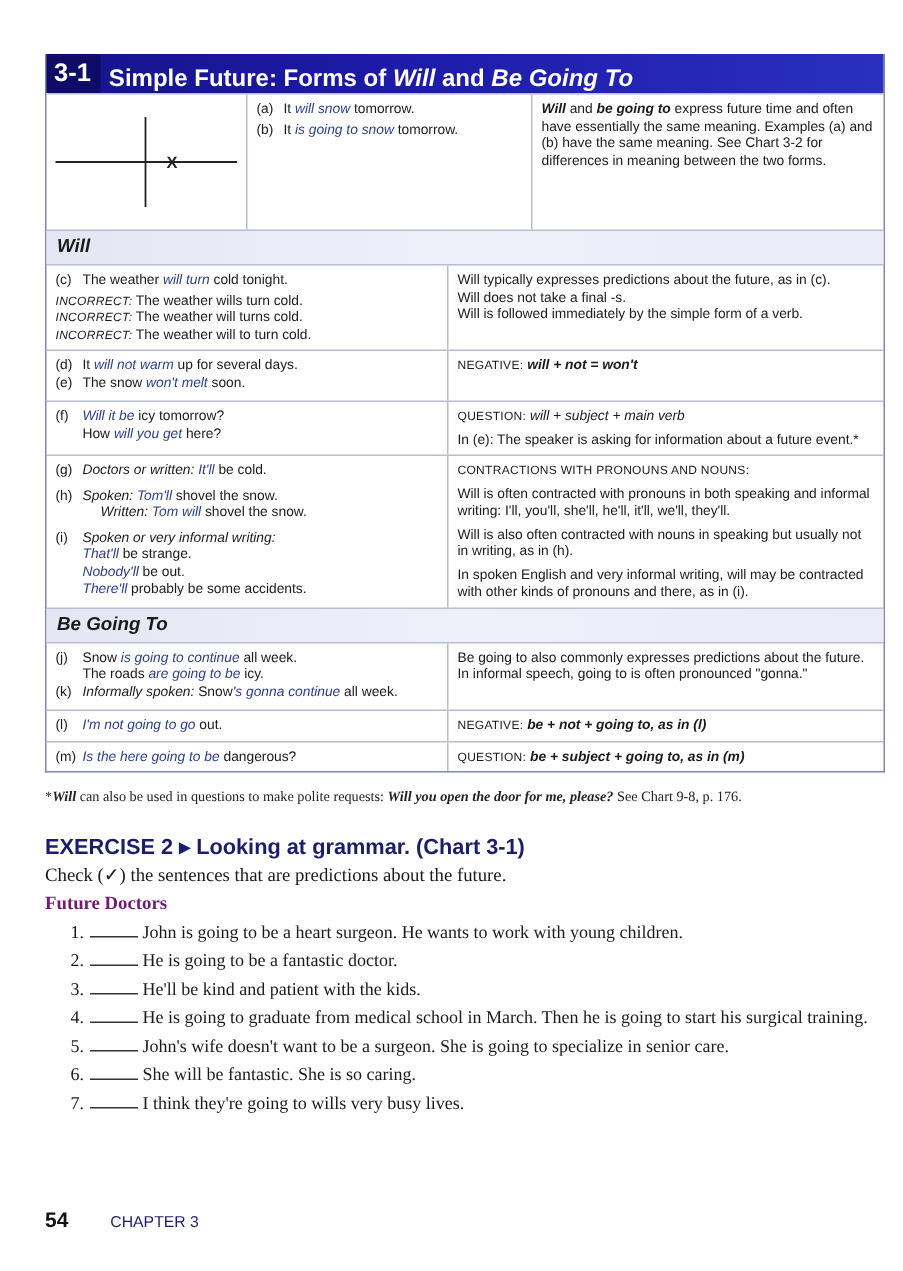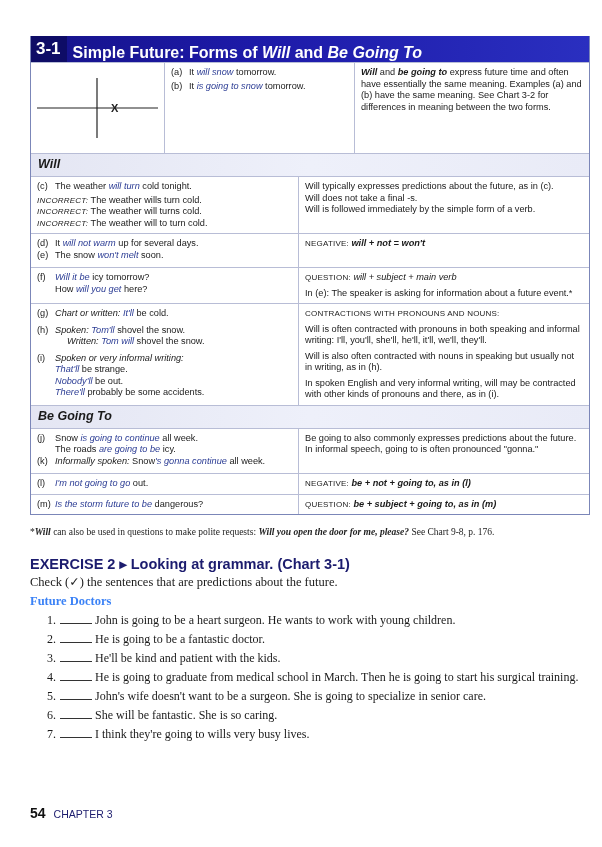--- a/index.html
+++ b/index.html
@@ -23,28 +23,28 @@
   .sc { font-variant: small-caps; font-size: 8px; font-style: italic; letter-spacing: 0.2px; }
   .scn { font-variant: small-caps; font-size: 8px; letter-spacing: 0.2px; }
   .bi { font-weight: bold; font-style: italic; }
   .it { font-style: italic; }
   .indent { padding-left: 18px; }
   .para { margin-bottom: 4px; }
   .footnote { position: absolute; left: 30px; top: 527px; font-family: "Liberation Serif", serif; font-size: 9.5px; color: #222; }
   .exercise { position: absolute; left: 30px; top: 556px; width: 560px; }
   .ex-title { font-weight: bold; color: #1c1c6e; font-size: 14.5px; }
   .ex-inst { font-family: "Liberation Serif", serif; font-size: 12.5px; margin-top: 2px; }
-  .ex-sub { font-family: "Liberation Serif", serif; font-weight: bold; color: #3b82f6; font-size: 12.5px; margin-top: 4px; }
+  .ex-sub { font-family: "Liberation Serif", serif; font-weight: bold; color: #701a75; font-size: 12.5px; margin-top: 4px; }
   .items { margin-top: 4px; font-family: "Liberation Serif", serif; font-size: 12px; }
   .item { display: flex; line-height: 14.5px; margin-bottom: 4.5px; }
   .item .n { width: 26px; text-align: right; padding-right: 4px; flex: none; }
   .item .blank { width: 32px; border-bottom: 1px solid #333; height: 10px; margin-right: 3px; flex: none; }
   .item .t { flex: 1; }
   .footer { position: absolute; left: 30px; top: 805px; display: flex; align-items: baseline; }
-  .footer .pg { font-weight: bold; font-size: 14px; color: #111; margin-right: 8px; }
+  .footer .pg { font-weight: bold; font-size: 14px; color: #111; margin-right: 28px; }
   .footer .ch { font-weight: normal; font-size: 10.5px; color: #1c1c6e; }
 </style>
 </head>
 <body>
 
 <div class="chart">
   <div class="chart-title">
     <span class="num">3-1</span>
     <span class="ttl"><span>Simple Future:  Forms of </span><i>Will</i><span> and </span><i>Be Going To</i></span>
   </div>
@@ -118,21 +118,21 @@
     <div class="col-r">
       <div class="para"><span class="scn">QUESTION:</span> <span class="it">will + subject + main verb</span></div>
       <div>In (e): The speaker is asking for information about a future event.*</div>
     </div>
   </div>
 
   <div class="row">
     <div class="col-l">
       <div class="ex" style="margin-bottom:5px">
           <span class="lbl">(g)</span>
-          <span class="body"><span class="it">Chart or written:</span> <span class="blue">It'll</span><span> be cold.</span></span>
+          <span class="body"><span class="it">Doctors or written:</span> <span class="blue">It'll</span><span> be cold.</span></span>
         </div>
       <div class="ex" style="margin-bottom:0">
           <span class="lbl">(h)</span>
           <span class="body"><span class="it">Spoken:</span> <span class="blue">Tom'll</span><span> shovel the snow.</span></span>
         </div>
       <div class="indent" style="padding-left:30px;margin-bottom:5px"><span class="it">Written:</span> <span class="blue">Tom will</span><span> shovel the snow.</span></div>
       <div class="ex" style="margin-bottom:0">
           <span class="lbl">(i)</span>
           <span class="body it">Spoken or very informal writing:</span>
         </div>
@@ -172,21 +172,21 @@
           <span class="body"><span class="blue">I'm not going to go</span><span> out.</span></span>
         </div>
       </div>
     <div class="col-r"><span class="scn">NEGATIVE:</span> <span class="bi">be + not + going to, as in (l)</span></div>
   </div>
 
   <div class="row">
     <div class="col-l">
         <div class="ex" style="margin-bottom:0">
           <span class="lbl">(m)</span>
-          <span class="body"><span class="blue">Is the storm future to be</span><span> dangerous?</span></span>
+          <span class="body"><span class="blue">Is the here going to be</span><span> dangerous?</span></span>
         </div>
       </div>
     <div class="col-r"><span class="scn">QUESTION:</span> <span class="bi">be + subject + going to, as in (m)</span></div>
   </div>
 </div>
 
 <div class="footnote">
   <span>*</span><span class="bi">Will</span><span> can also be used in questions to make polite requests:  </span><span class="bi">Will you open the door for me, please?</span><span> See Chart 9-8, p. 176.</span>
 </div>
 

